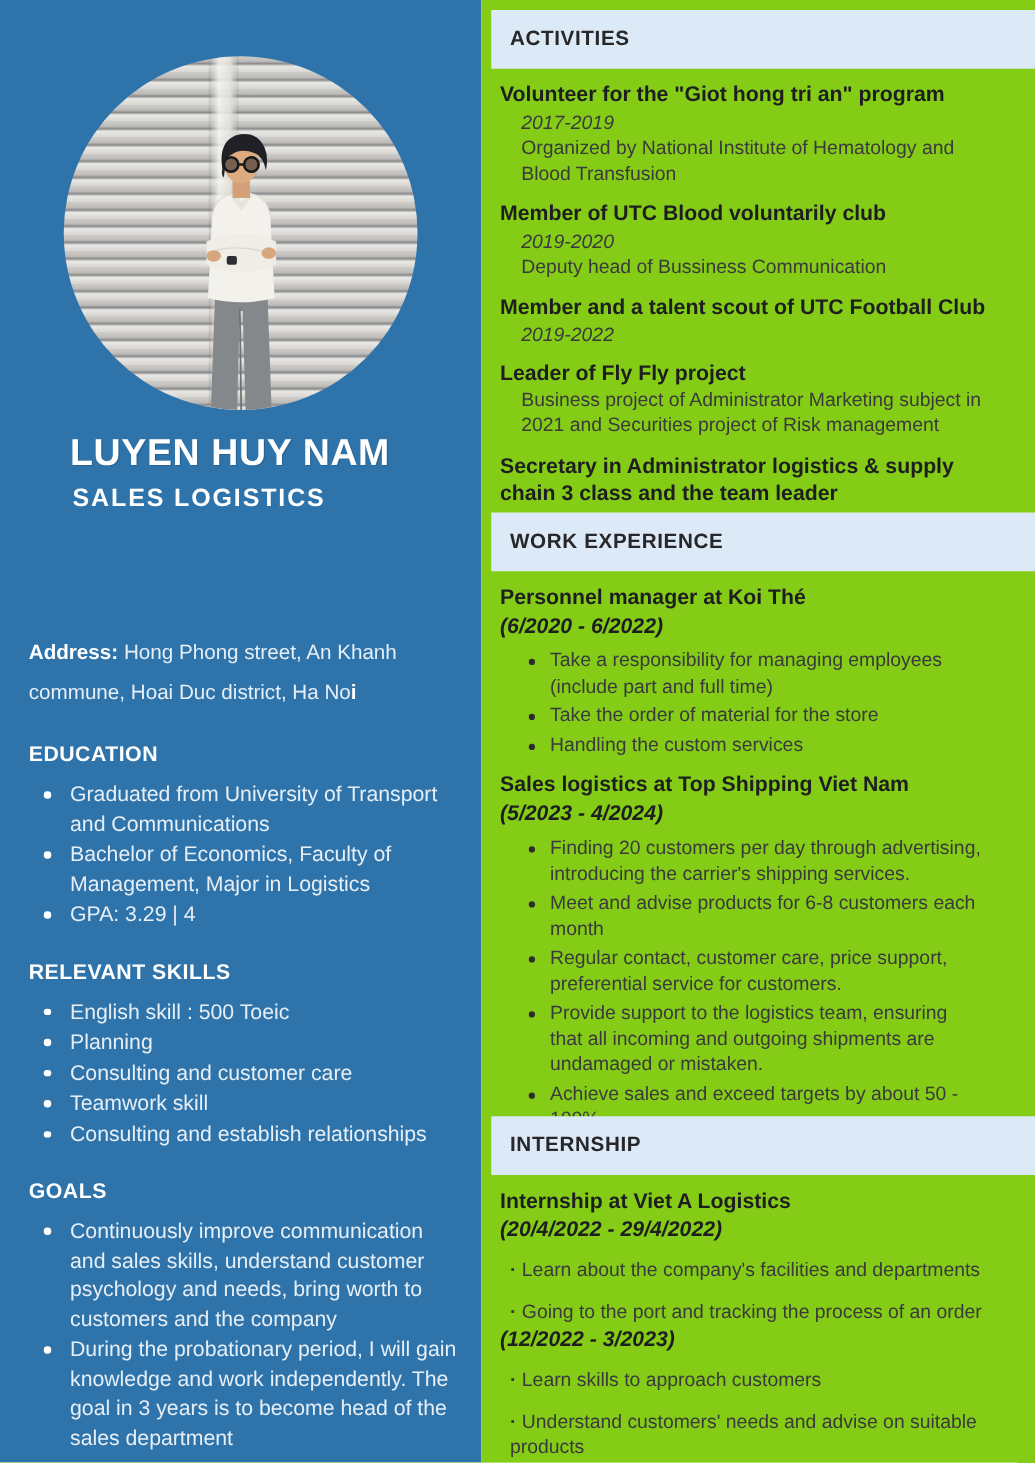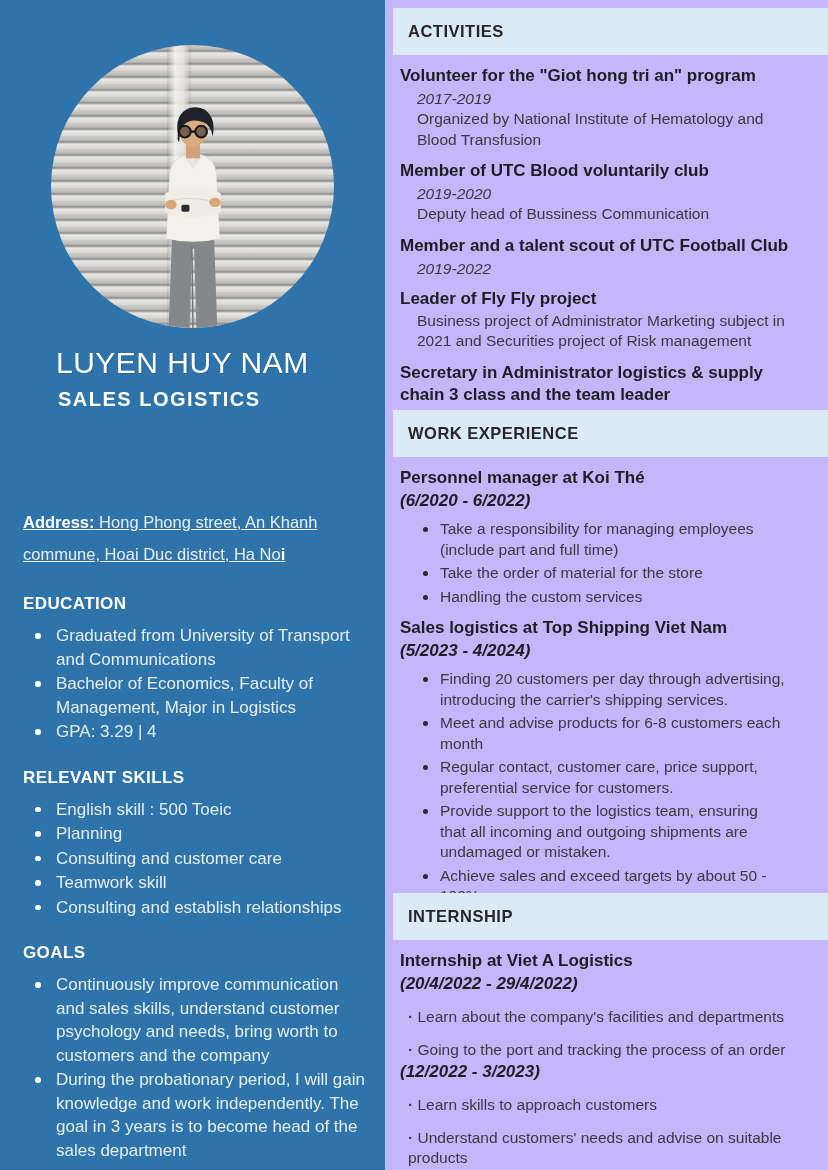--- a/index.html
+++ b/index.html
@@ -16,47 +16,47 @@
       to bottom,
       #cdccc9 0px, #bdbcb9 4px, #8b8a8c 6px, #e9e8e5 8px, #d6d5d2 13px);
   }
   .photo-strip {
     position:absolute; top:0; bottom:0; left:41%; width:24px;
     background:linear-gradient(90deg, rgba(0,0,0,0.10), rgba(245,244,240,0.85) 35%, rgba(228,226,221,0.9) 70%, rgba(0,0,0,0.08));
   }
   .person-svg { position:absolute; left:50%; bottom:-2px; transform:translateX(-50%); height:82%; }
 
   .name {
-    margin:18px 0 0 56px; color:#ffffff; font-size:30px; font-weight:normal;
+    margin:18px 0 0 56px; color:#ffffff; font-size:30px; font-weight:bold;
     letter-spacing:0.5px; line-height:33px; text-shadow:1px 1px 0 rgba(0,0,0,0.15);
   }
   .role {
     margin:9px 0 0 58px; color:#ffffff; font-size:20px; font-weight:bold;
     letter-spacing:1.5px; line-height:22px;
   }
   .address {
-    margin:96px 22px 0 23px; color:#E6EEF6; font-size:16.5px; line-height:32px;text-decoration:underline;
+    margin:96px 22px 0 23px; color:#E6EEF6; font-size:16.5px; line-height:32px;
   }
   .address b, .address .bold-i { color:#ffffff; font-weight:bold; }
   .side-heading {
     margin:25px 0 0 23px; color:#ffffff; font-size:17px; font-weight:bold;
     letter-spacing:0.4px; line-height:17px;
   }
   .side-list { margin:12px 14px 0 23px; list-style:none; }
   .side-list li {
     position:relative; padding-left:33px; color:#E6EEF6; font-size:17px;
     line-height:23.5px; margin-bottom:1px;
   }
   .side-list li::before {
     content:""; position:absolute; left:12px; top:9px; width:5.5px; height:5.5px;
     border-radius:50%; background:#ffffff;
   }
 
   
-  .main { position:relative; flex:1; background:#c4b5fd; }
+  .main { position:relative; flex:1; background:#84cc16; }
   .m-section { position:absolute; left:8px; right:0; }
   .band {
     height:47px; background:#DCEAF7; display:flex; align-items:center; padding-left:15px;
   }
   .band h2 { font-size:16.5px; font-weight:bold; letter-spacing:0.5px; color:#27272A; }
   .entries { padding:0 10px 0 7px; }
   .e-title {
     font-size:17px; font-weight:bold; color:#1E1E20; line-height:22px;
     margin-top:6px; max-width:390px;
   }

